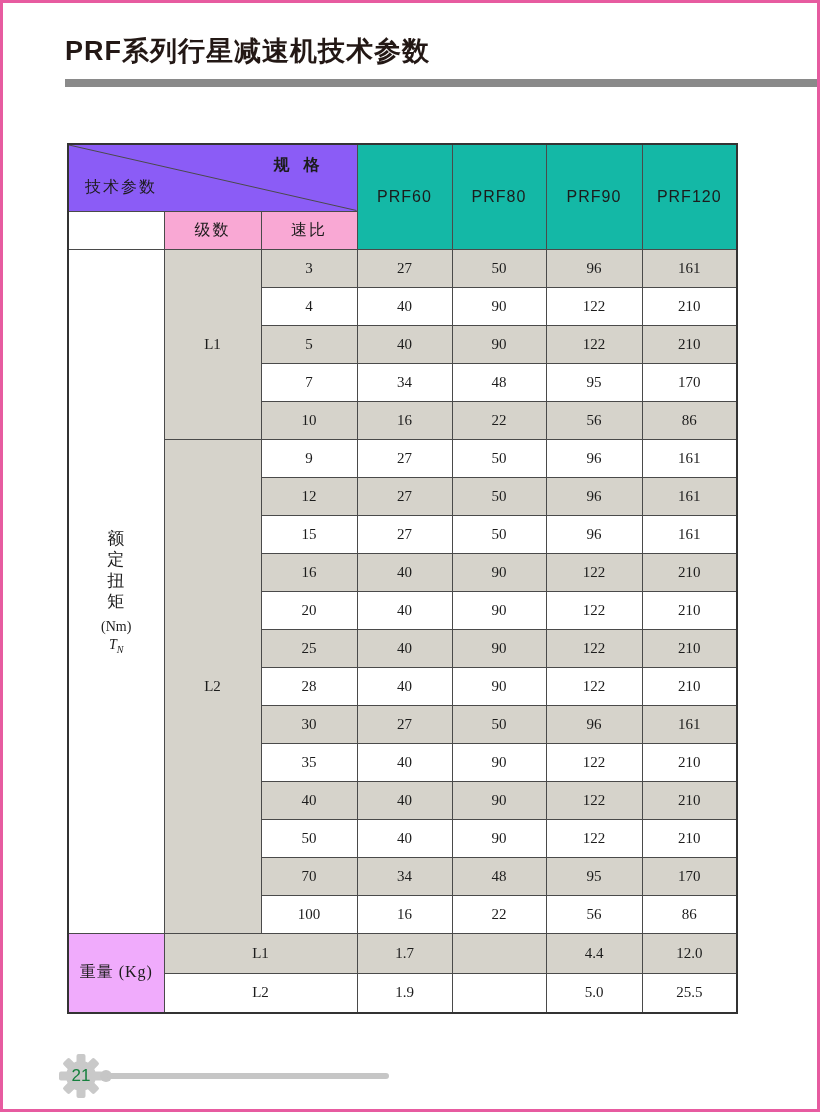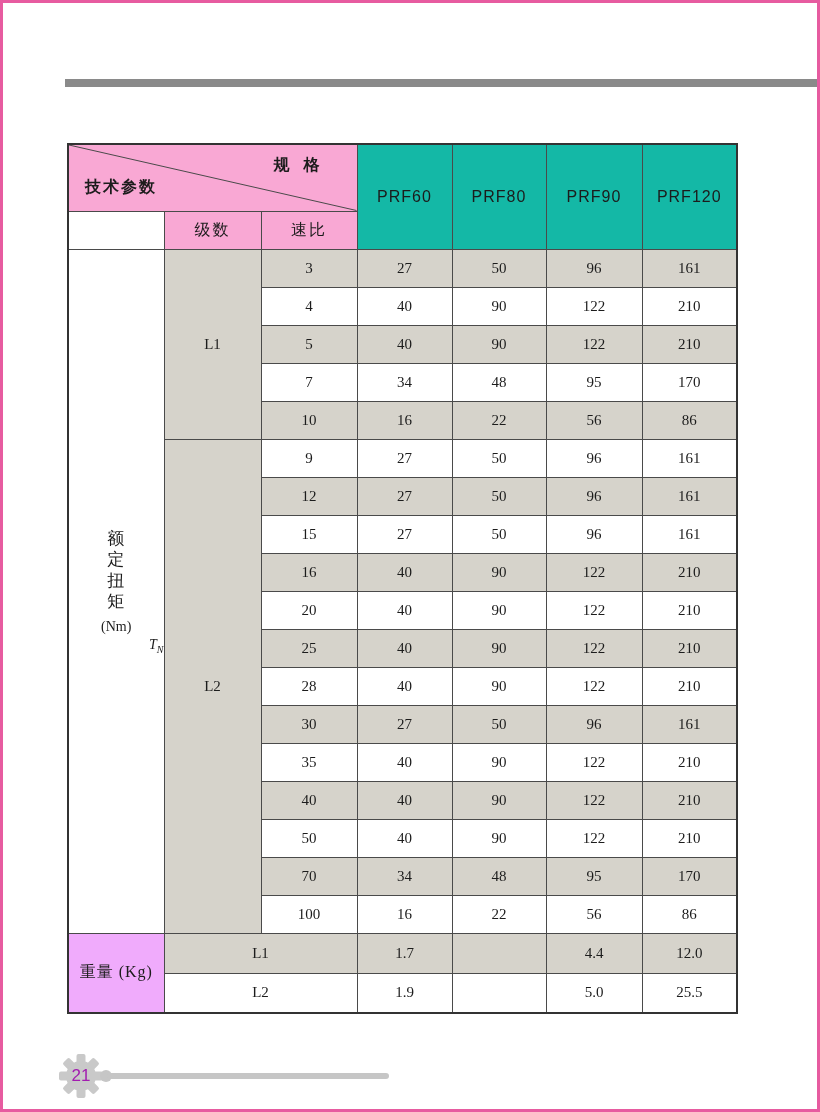--- a/index.html
+++ b/index.html
@@ -31,68 +31,69 @@
   table.spec td, table.spec th {
     border: 1px solid #4a4a4a;
     text-align: center; vertical-align: middle;
     padding: 0; overflow: hidden;
     font-weight: normal;
   }
   tr.hrow1 { height: 67px; }
   tr.hrow2 { height: 38px; }
   tr.data-row { height: 38px; }
   tr.weight-row { height: 40px; }
-  .corner-cell { position: relative; background: #f9a8d4; }
+  .corner-cell { position: relative; background: #8b5cf6; }
   .corner-cell svg.diag { position: absolute; left: 0; top: 0; width: 100%; height: 100%; }
   .corner-top {
     position: absolute; top: 10px; right: 32px;
     font-size: 16px; font-weight: bold; letter-spacing: 5px;
   }
   .corner-bottom {
     position: absolute; bottom: 13px; left: 16px;
-    font-size: 16px; font-weight: bold; letter-spacing: 2px;
+    font-size: 16px; font-weight: normal; letter-spacing: 2px;
   }
   .model-head {
     font-family: "Liberation Sans", sans-serif;
     font-size: 16px; background: #14b8a6; letter-spacing: 1px;
   }
   .sub-head { font-size: 16px; font-weight: bold; background: #f9a8d4; letter-spacing: 2px; }
   .blank-head { background: #fff; }
   .torque-cell { background: #fff; }
   .v-label { white-space: pre-line; font-size: 17px; line-height: 1.25; letter-spacing: 1px; }
   .t-unit { font-size: 14px; margin-top: 6px; }
-  .t-symbol { font-size: 14px; font-style: italic; margin-top: 2px; text-align: right; }
+  .t-symbol { font-size: 14px; font-style: italic; margin-top: 2px; }
   .t-symbol sub { font-size: 10px; font-style: italic; }
   .stage-cell { background: #d6d3cb; font-size: 15px; }
   .ratio-cell, .value-cell { font-size: 15px; background: #fff; }
   .shaded { background: #d6d3cb !important; }
   .weight-label-cell { font-size: 16px; background: #f0abfc; letter-spacing: 1px; }
   .weight-stage-cell { font-size: 15px; background: #fff; }
   
   .gear-wrap { position: absolute; left: 54px; top: 1049px; width: 48px; height: 48px; }
   .gear-wrap svg { position: absolute; inset: 0; }
   .page-num {
     position: absolute; inset: 0;
     display: flex; align-items: center; justify-content: center;
-    font-family: "Liberation Sans", sans-serif; font-size: 17px; color: #a21caf;
+    font-family: "Liberation Sans", sans-serif; font-size: 17px; color: #15803d;
   }
   .footer-dot {
     position: absolute; left: 97px; top: 1067px;
     width: 12px; height: 12px; border-radius: 50%; background: #c6c6c6;
   }
   .footer-line {
     position: absolute; left: 104px; top: 1070px;
     width: 282px; height: 6px; border-radius: 3px; background: #c6c6c6;
   }
 </style>
 </head>
 <body>
 
 <div class="page">
 
+  <div class="title">PRF系列行星减速机技术参数</div>
   <div class="title-underline"></div>
 
   <table class="spec">
     <colgroup>
       <col style="width:96px">
         <col style="width:97px">
         <col style="width:96px">
       <col style="width:95px">
         <col style="width:94px">
         <col style="width:96px">

